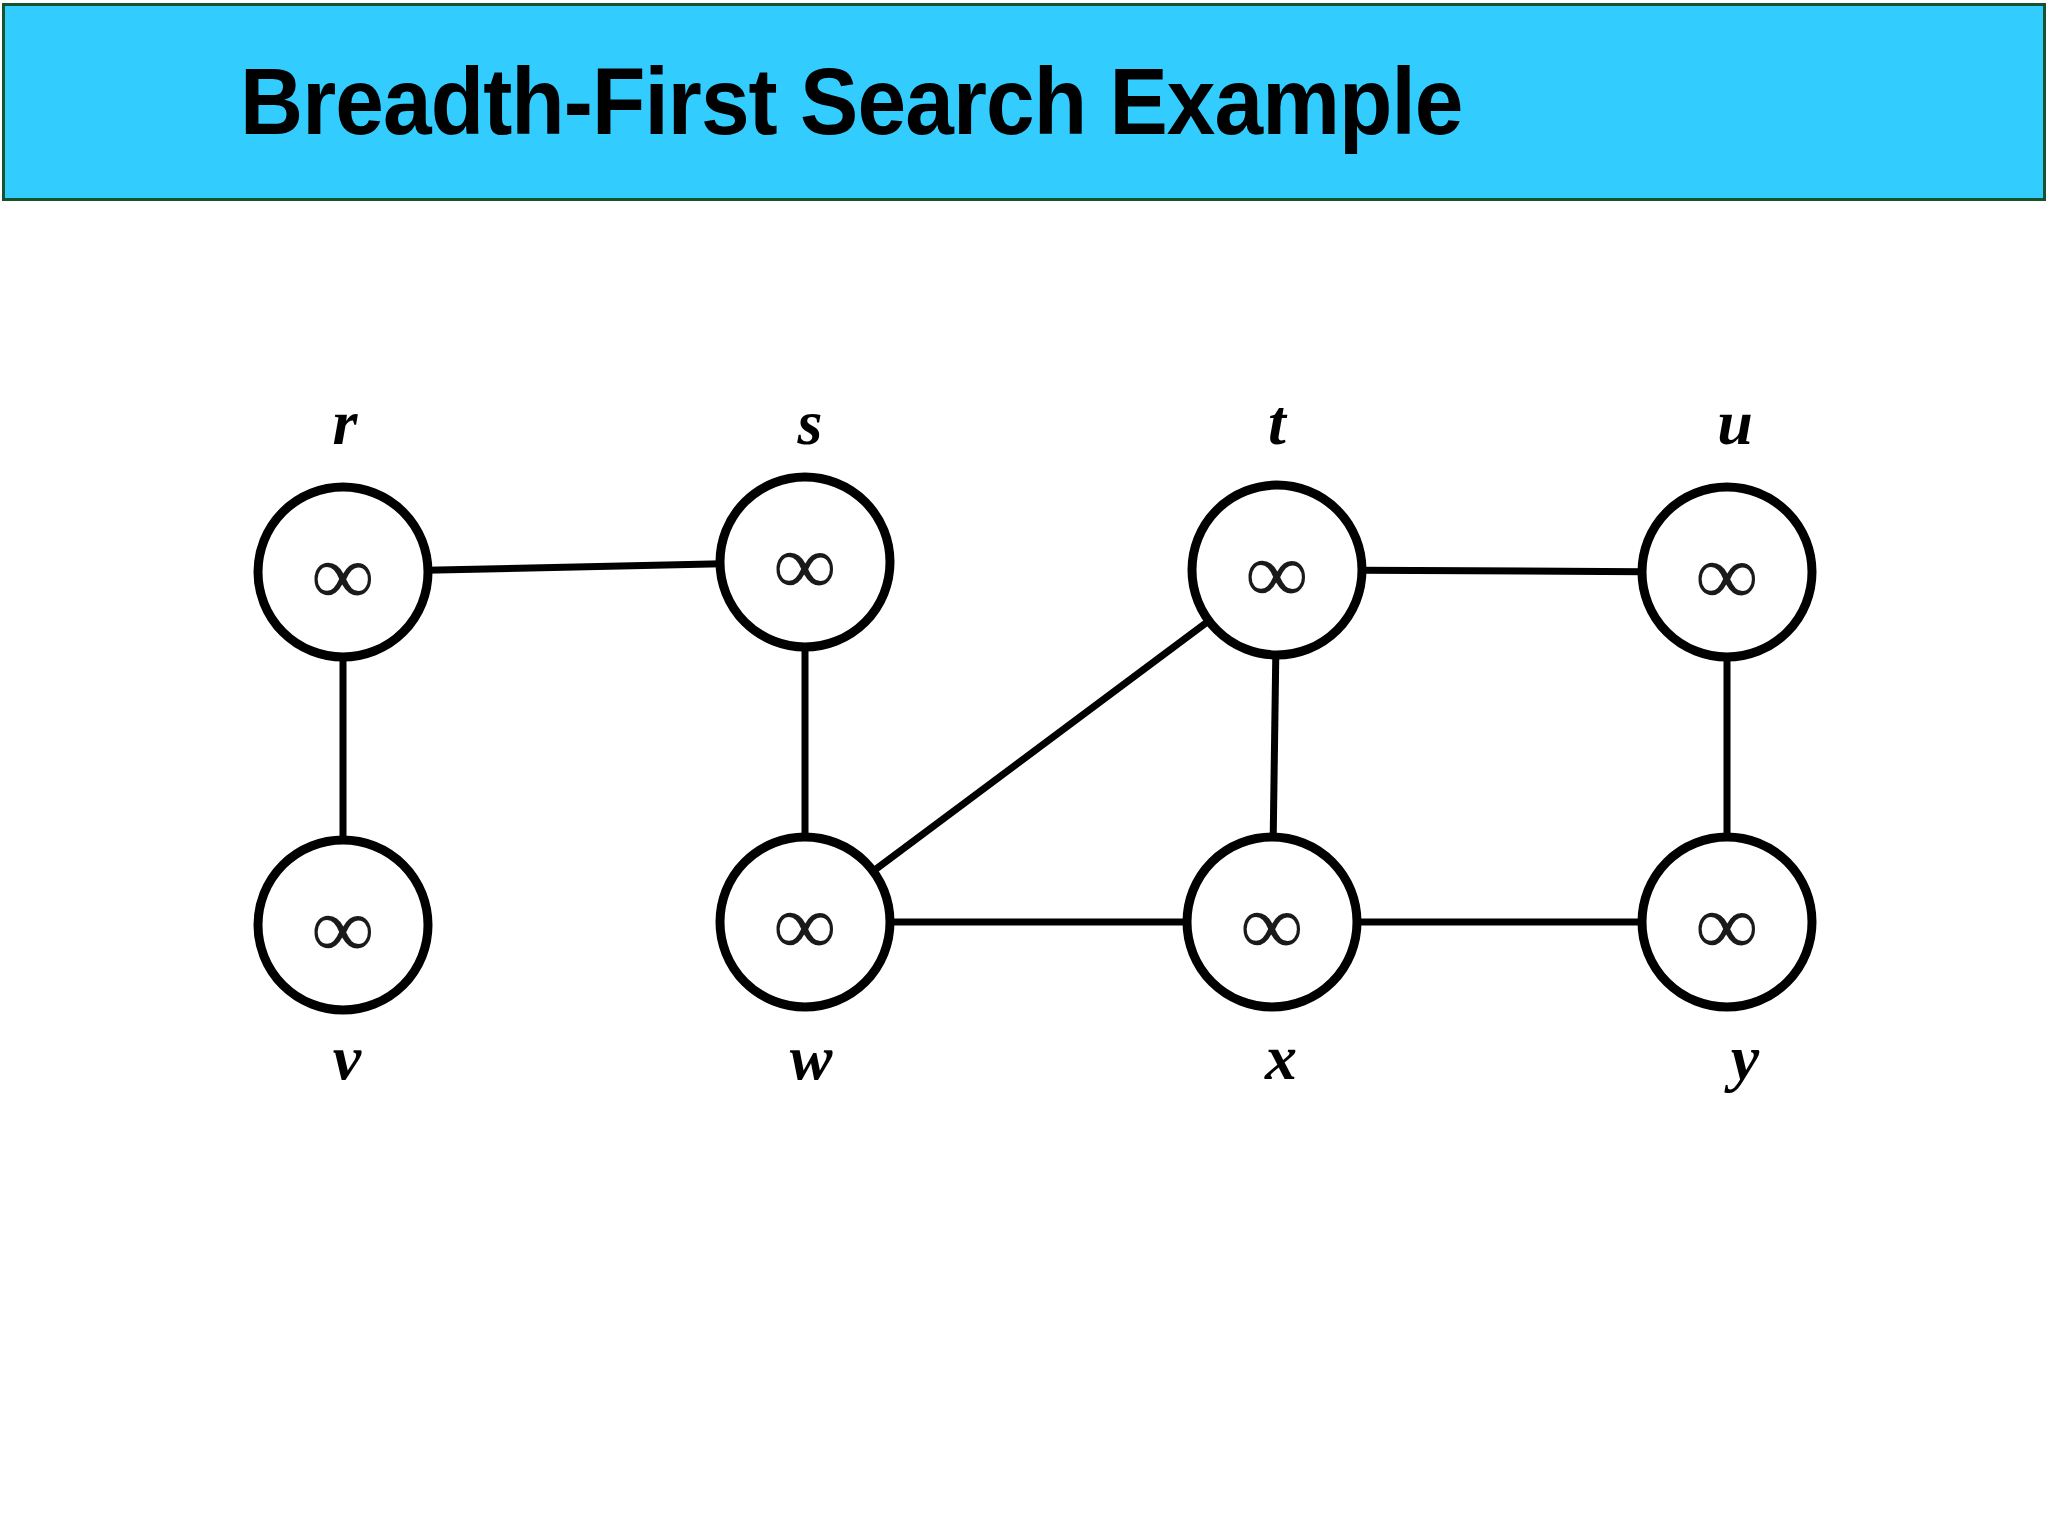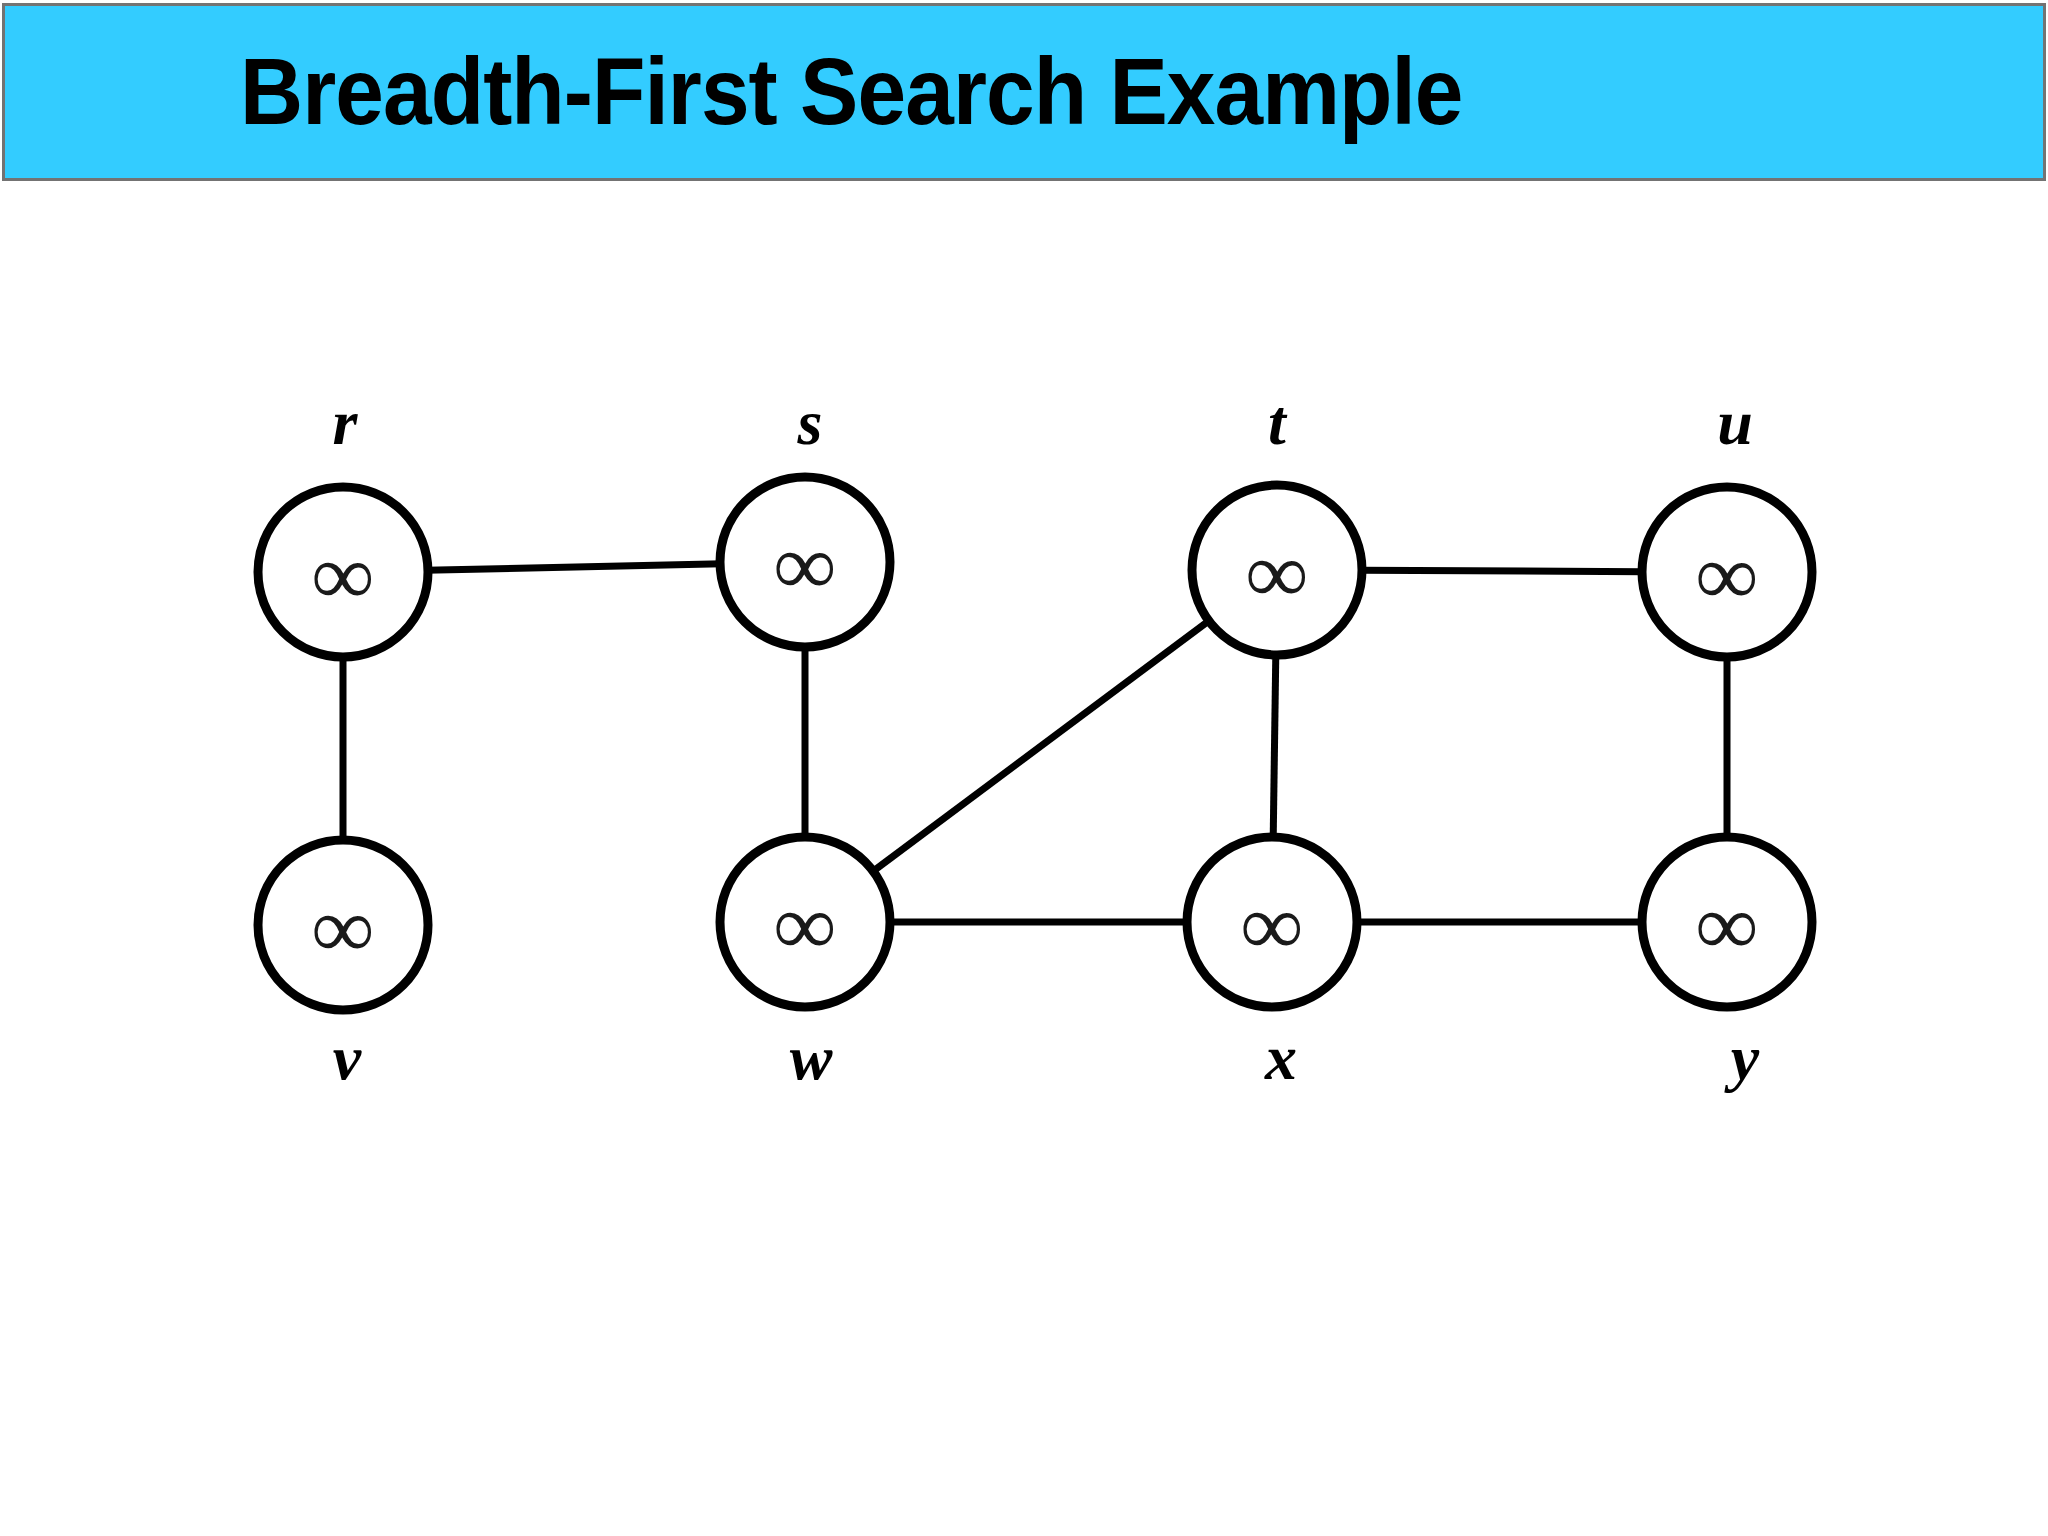--- a/index.html
+++ b/index.html
@@ -14,24 +14,24 @@
     overflow: hidden;
     font-family: "Liberation Sans", sans-serif;
   }
 
   
   #title-banner {
     position: absolute;
     left: 2px;
     top: 3px;
     width: 2044px;
-    height: 178px;
+    height: 198px;
     box-sizing: border-box;
     background: #33ccff;
-    border: 3px solid #737373;
+    border: 3px solid #14532d;
     display: flex;
     align-items: center;
     justify-content: flex-start;
   }
   #title-text {
     margin-left: 235px;
     color: #000000;
     font-family: "Liberation Sans Narrow", "Liberation Sans", sans-serif;
     font-weight: bold;
     font-size: 94px;

